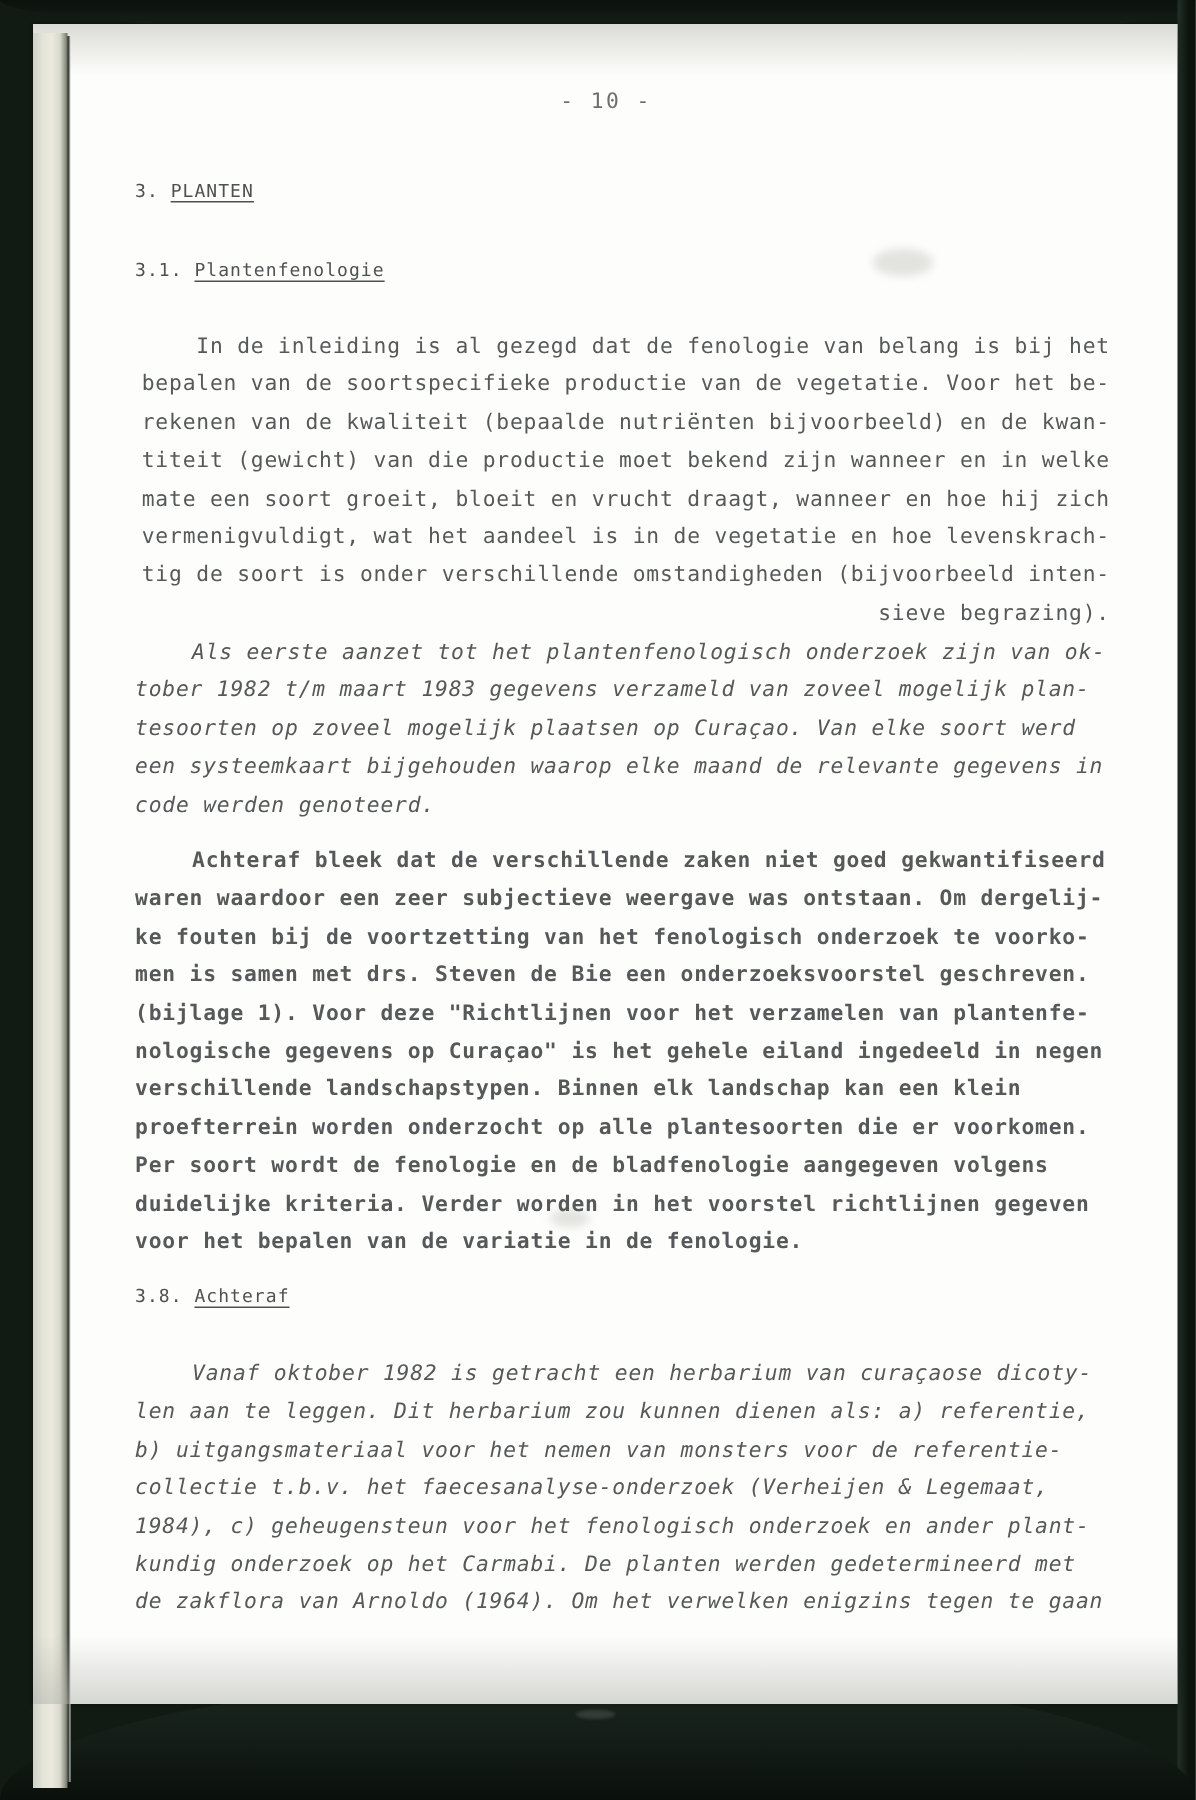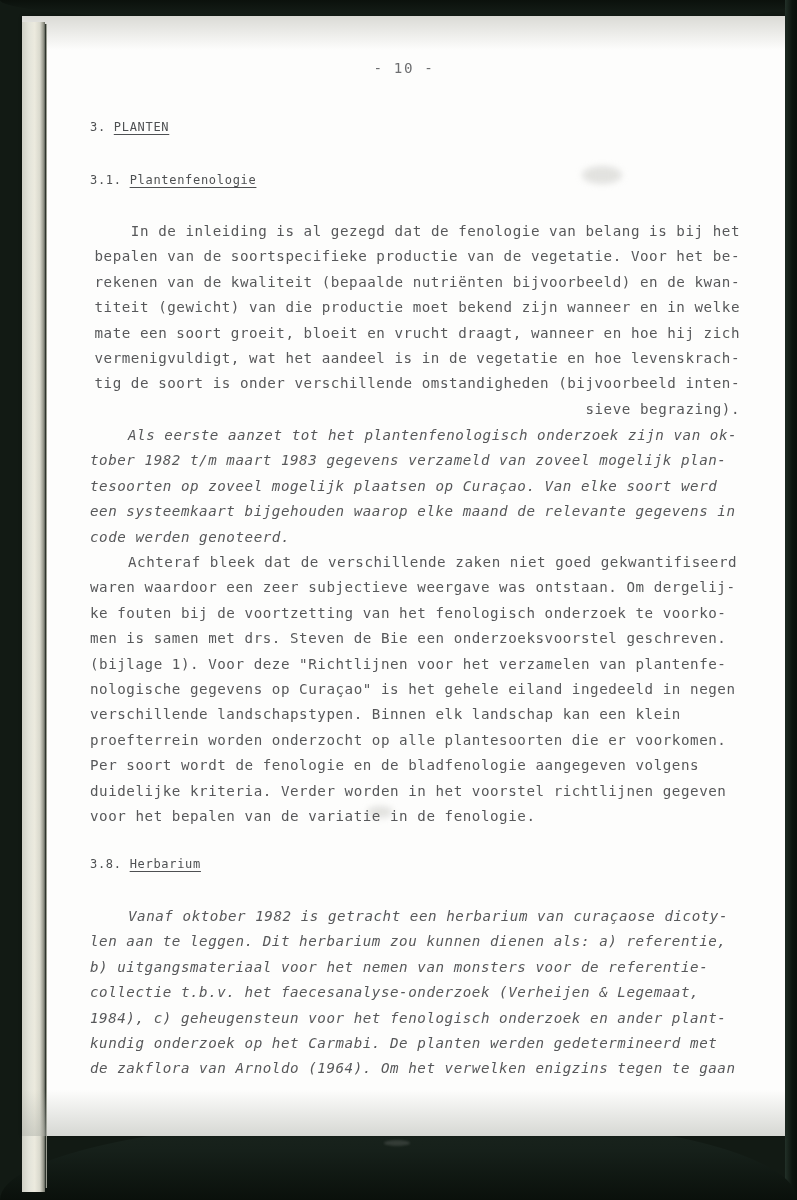--- a/index.html
+++ b/index.html
@@ -131,21 +131,21 @@
 
   .para {
     position: absolute;
     left: 22px;
     width: 650px;
     white-space: pre-wrap;
     text-align: left;
   }
   #p1 { top: 203px; text-align: right; }
   #p2 { top: 407px; font-style: italic; }
-  #p3 { top: 534px; }
+  #p3 { top: 546px; font-weight: bold; }
   #p4 { top: 888px; font-style: italic; }
 
   .para .ln { display: block; }
   
   .para .ln.indent { text-indent: 38px; }
 
   
   #smudge {
     position: absolute;
     left: 316px;
@@ -189,21 +189,21 @@
       <div class="heading" id="h-planten"><span class="num">3. </span><span class="ul">PLANTEN</span></div>
 
       <div class="heading" id="h-fenologie"><span class="num">3.1. </span><span class="ul">Plantenfenologie</span></div>
 
       <div class="para" id="p1"><span class="ln indent">In de inleiding is al gezegd dat de fenologie van belang is bij het</span><span class="ln">bepalen van de soortspecifieke productie van de vegetatie. Voor het be-</span><span class="ln">rekenen van de kwaliteit (bepaalde nutriënten bijvoorbeeld) en de kwan-</span><span class="ln">titeit (gewicht) van die productie moet bekend zijn wanneer en in welke</span><span class="ln">mate een soort groeit, bloeit en vrucht draagt, wanneer en hoe hij zich</span><span class="ln">vermenigvuldigt, wat het aandeel is in de vegetatie en hoe levenskrach-</span><span class="ln">tig de soort is onder verschillende omstandigheden (bijvoorbeeld inten-</span><span class="ln">sieve begrazing).</span></div>
 
       <div class="para" id="p2"><span class="ln indent">Als eerste aanzet tot het plantenfenologisch onderzoek zijn van ok-</span><span class="ln">tober 1982 t/m maart 1983 gegevens verzameld van zoveel mogelijk plan-</span><span class="ln">tesoorten op zoveel mogelijk plaatsen op Curaçao. Van elke soort werd</span><span class="ln">een systeemkaart bijgehouden waarop elke maand de relevante gegevens in</span><span class="ln">code werden genoteerd.</span></div>
 
       <div class="para" id="p3"><span class="ln indent">Achteraf bleek dat de verschillende zaken niet goed gekwantifiseerd</span><span class="ln">waren waardoor een zeer subjectieve weergave was ontstaan. Om dergelij-</span><span class="ln">ke fouten bij de voortzetting van het fenologisch onderzoek te voorko-</span><span class="ln">men is samen met drs. Steven de Bie een onderzoeksvoorstel geschreven.</span><span class="ln">(bijlage 1). Voor deze "Richtlijnen voor het verzamelen van plantenfe-</span><span class="ln">nologische gegevens op Curaçao" is het gehele eiland ingedeeld in negen</span><span class="ln">verschillende landschapstypen. Binnen elk landschap kan een klein</span><span class="ln">proefterrein worden onderzocht op alle plantesoorten die er voorkomen.</span><span class="ln">Per soort wordt de fenologie en de bladfenologie aangegeven volgens</span><span class="ln">duidelijke kriteria. Verder worden in het voorstel richtlijnen gegeven</span><span class="ln">voor het bepalen van de variatie in de fenologie.</span></div>
 
-      <div class="heading" id="h-herbarium"><span class="num">3.8. </span><span class="ul">Herbarium</span></div>
+      <div class="heading" id="h-herbarium"><span class="num">3.8. </span><span class="ul">Achteraf</span></div>
 
       <div class="para" id="p4"><span class="ln indent">Vanaf oktober 1982 is getracht een herbarium van curaçaose dicoty-</span><span class="ln">len aan te leggen. Dit herbarium zou kunnen dienen als: a) referentie,</span><span class="ln">b) uitgangsmateriaal voor het nemen van monsters voor de referentie-</span><span class="ln">collectie t.b.v. het faecesanalyse-onderzoek (Verheijen &amp; Legemaat,</span><span class="ln">1984), c) geheugensteun voor het fenologisch onderzoek en ander plant-</span><span class="ln">kundig onderzoek op het Carmabi. De planten werden gedetermineerd met</span><span class="ln">de zakflora van Arnoldo (1964). Om het verwelken enigzins tegen te gaan</span></div>
 
       <div id="smudge"></div>
 
     </div>
   </div>
 </div>
 
 </body></html>

